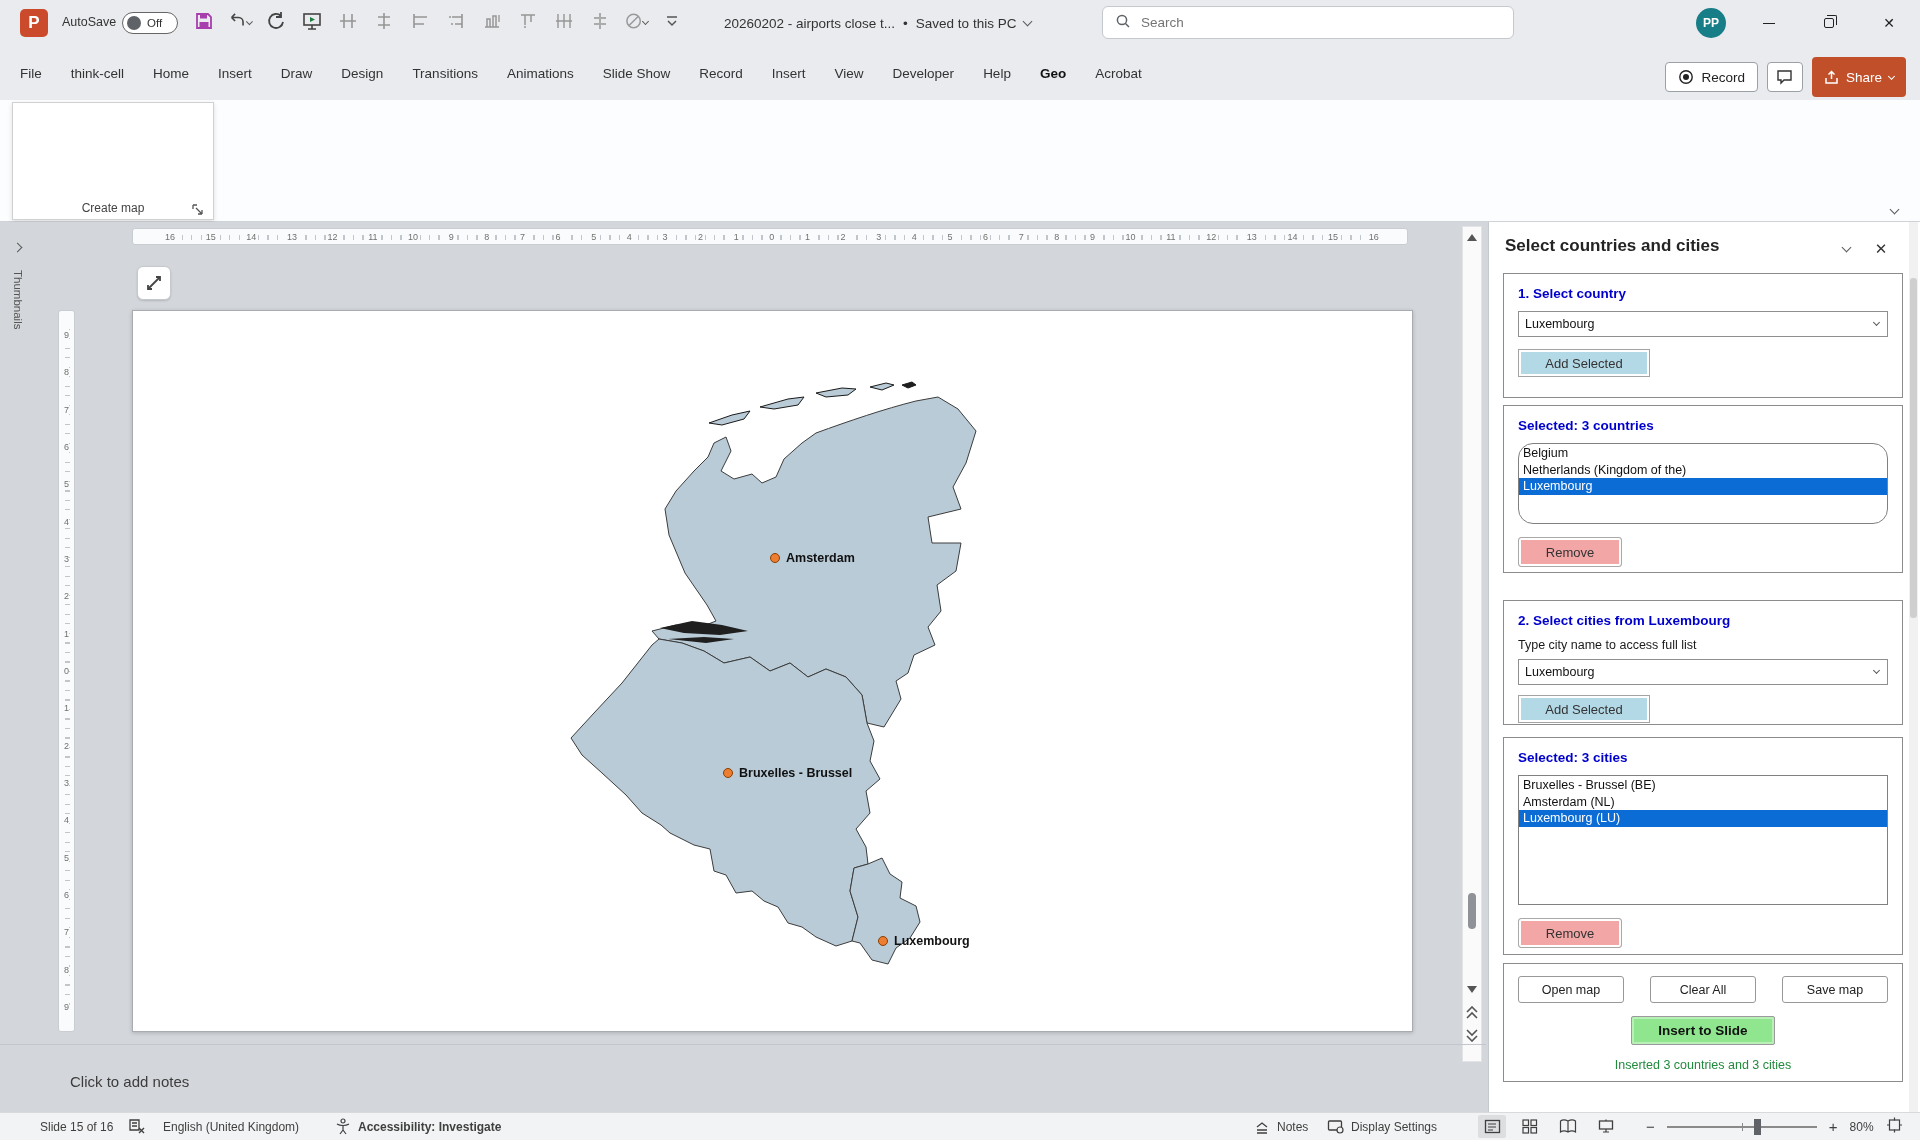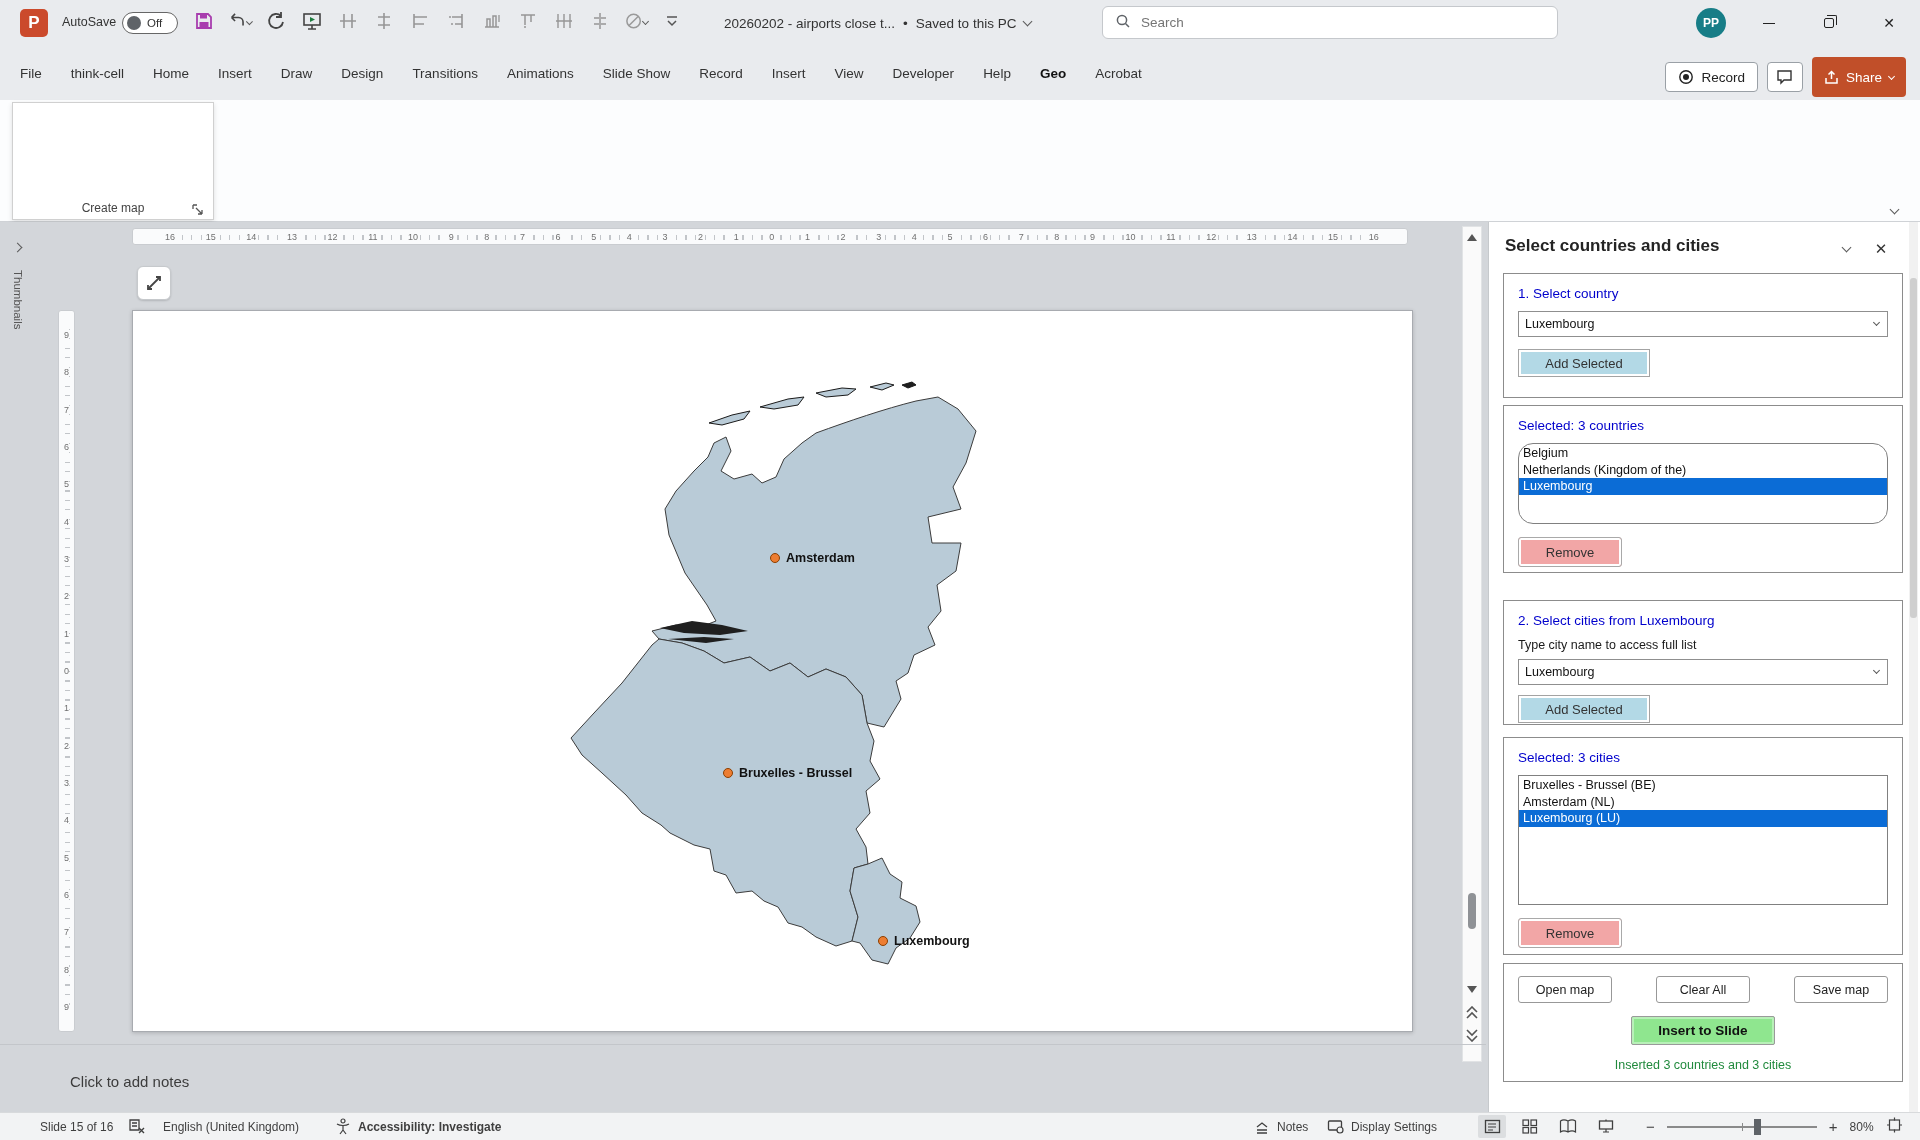--- a/index.html
+++ b/index.html
@@ -10,21 +10,21 @@
   .pp-logo { position:absolute; left:20px; top:9px; width:28px; height:28px; background:#cb4a2c; border-radius:5px; color:#fff; font-weight:bold; font-size:17px; display:flex; align-items:center; justify-content:center; }
   .autosave-label { position:absolute; left:62px; top:15px; font-size:12.5px; color:#333; }
   .autosave-toggle { position:absolute; left:122px; top:12px; width:56px; height:22px; border:1px solid #666; border-radius:11px; background:#fff; display:flex; align-items:center; }
   .autosave-knob { width:14px; height:14px; border-radius:50%; background:#5f6368; margin-left:4px; }
   .autosave-state { font-size:11.5px; color:#333; margin-left:6px; }
   .qat-row { position:absolute; left:192px; top:8px; display:flex; align-items:center; gap:12px; }
   .qat { width:24px; height:26px; display:flex; align-items:center; justify-content:center; }
   .chev { display:inline-block; width:7px; height:7px; border-right:1.4px solid #5a5a5a; border-bottom:1.4px solid #5a5a5a; transform:rotate(45deg); }
   .chev.small { width:5px; height:5px; }
   .title-area { position:absolute; left:724px; top:0; height:46px; display:flex; align-items:center; gap:8px; font-size:13.5px; color:#333; }
-  .searchbox { position:absolute; left:1102px; top:6px; width:456px; height:33px; background:#fff; border:1px solid #c5c8cc; border-radius:6px; display:flex; align-items:center; padding-left:12px; gap:10px; }
+  .searchbox { position:absolute; left:1102px; top:6px; width:412px; height:33px; background:#fff; border:1px solid #c5c8cc; border-radius:6px; display:flex; align-items:center; padding-left:12px; gap:10px; }
   .searchbox input { border:none; outline:none; font-size:13.5px; color:#444; width:360px; font-family:"Liberation Sans",sans-serif; background:transparent; }
   .avatar { position:absolute; left:1696px; top:8px; width:30px; height:30px; border-radius:50%; background:#177d87; color:#fff; font-size:12px; font-weight:bold; display:flex; align-items:center; justify-content:center; }
   .wbtn { position:absolute; top:12px; width:34px; height:22px; display:flex; align-items:center; justify-content:center; color:#222; font-size:14px; }
   .min-glyph { display:inline-block; width:12px; border-top:1.4px solid #222; }
   .restore-glyph { position:relative; width:10px; height:10px; border:1.2px solid #222; border-radius:2px; }
   .restore-glyph:before { content:""; position:absolute; left:2px; top:-4px; width:9px; height:9px; border-top:1.2px solid #222; border-right:1.2px solid #222; border-radius:0 2px 0 0; }
 
   
   .menubar { position:absolute; left:0; top:46px; width:1920px; height:54px; background:#e9ebee; }
   .tabs { position:absolute; left:20px; top:0; height:54px; display:flex; align-items:center; gap:29px; font-size:13.5px; color:#333; }
@@ -71,31 +71,31 @@
   .notes-text { position:absolute; left:70px; top:28px; font-size:15px; color:#3c3c3c; }
 
   
   .panel { position:absolute; left:1488px; top:0; width:432px; height:890px; background:#fff; border-left:1px solid #c6c9cc; }
   .panel-header { position:absolute; left:16px; top:14px; font-size:17px; font-weight:600; color:#242424; }
   .panel-chev { position:absolute; right:70px; top:22px; }
   .panel-close { position:absolute; right:28px; top:16px; font-size:15px; color:#333; width:22px; height:22px; display:flex; align-items:center; justify-content:center; }
   .pscroll { position:absolute; right:2px; top:0; width:9px; height:890px; background:#f1f1f1; }
   .pscroll-thumb { position:absolute; left:1px; top:56px; width:7px; height:340px; background:#cfcfcf; border-radius:3px; }
   .pbox { position:absolute; left:14px; width:400px; background:#fff; border:1px solid #8c8c8c; padding:12px 14px; }
-  .sec-head { font-size:13.5px; font-weight:normal; color:#0000cc; }
+  .sec-head { font-size:13.5px; font-weight:bold; color:#0000cc; }
   .hint { font-size:12.5px; color:#1a1a1a; margin-top:10px; }
   .combo { margin-top:10px; height:26px; border:1px solid #8f8f8f; background:#fff; display:flex; align-items:center; justify-content:space-between; padding:0 8px 0 6px; }
   .combo .val { font-size:12.5px; color:#111; }
   .btn-add { margin-top:12px; width:132px; height:28px; background:#b3d9e6; border:1px solid #a3a3a3; box-shadow:inset 0 0 0 2px #fff; font-size:13px; color:#333; display:flex; align-items:center; justify-content:center; }
   .listbox { margin-top:10px; border:1px solid #808080; background:#fff; overflow:hidden; padding-top:1px; }
   .lb-item { font-size:12.5px; color:#111; line-height:16.5px; padding-left:4px; white-space:nowrap; }
   .lb-item.selected { background:#0b6cd6; color:#fff; }
   .btn-remove { margin-top:13px; width:104px; height:30px; background:#f2a6a6; border:1px solid #a9a9a9; border-radius:3px; box-shadow:inset 0 0 0 2px #fff; font-size:13px; color:#333; display:flex; align-items:center; justify-content:center; }
   .action-row { display:flex; justify-content:space-between; }
-  .btn-plain { width:94px; height:27px; background:#fff; border:1px solid #989898; border-radius:3px; font-size:12.5px; color:#222; display:flex; align-items:center; justify-content:center; }
+  .btn-plain { width:106px; height:27px; background:#fff; border:1px solid #989898; border-radius:3px; font-size:12.5px; color:#222; display:flex; align-items:center; justify-content:center; }
   .btn-insert { margin:13px auto 0; width:144px; height:29px; background:#8fe68f; border:1px solid #9a9a9a; border-radius:2px; box-shadow:inset 0 0 0 2px #b8f0b8; font-size:13.5px; font-weight:bold; color:#111; display:flex; align-items:center; justify-content:center; }
   .status-green { margin-top:13px; text-align:center; font-size:12.5px; color:#218a3d; }
 
   
   .statusbar { position:absolute; left:0; top:1112px; width:1920px; height:28px; background:#f2f3f4; border-top:1px solid #d8dadc; font-size:12px; color:#3f3f3f; }
   .sb-item { position:absolute; top:0; height:27px; display:flex; align-items:center; gap:6px; }
   .view-btn { width:28px; height:23px; display:flex; align-items:center; justify-content:center; border-radius:2px; }
   .view-btn.pressed { background:#dcdee0; }
   .zoom-track { position:relative; width:150px; height:2px; background:#8a8a8a; }
   .zoom-track .mid { position:absolute; left:50%; top:-3px; width:1px; height:8px; background:#8a8a8a; }

